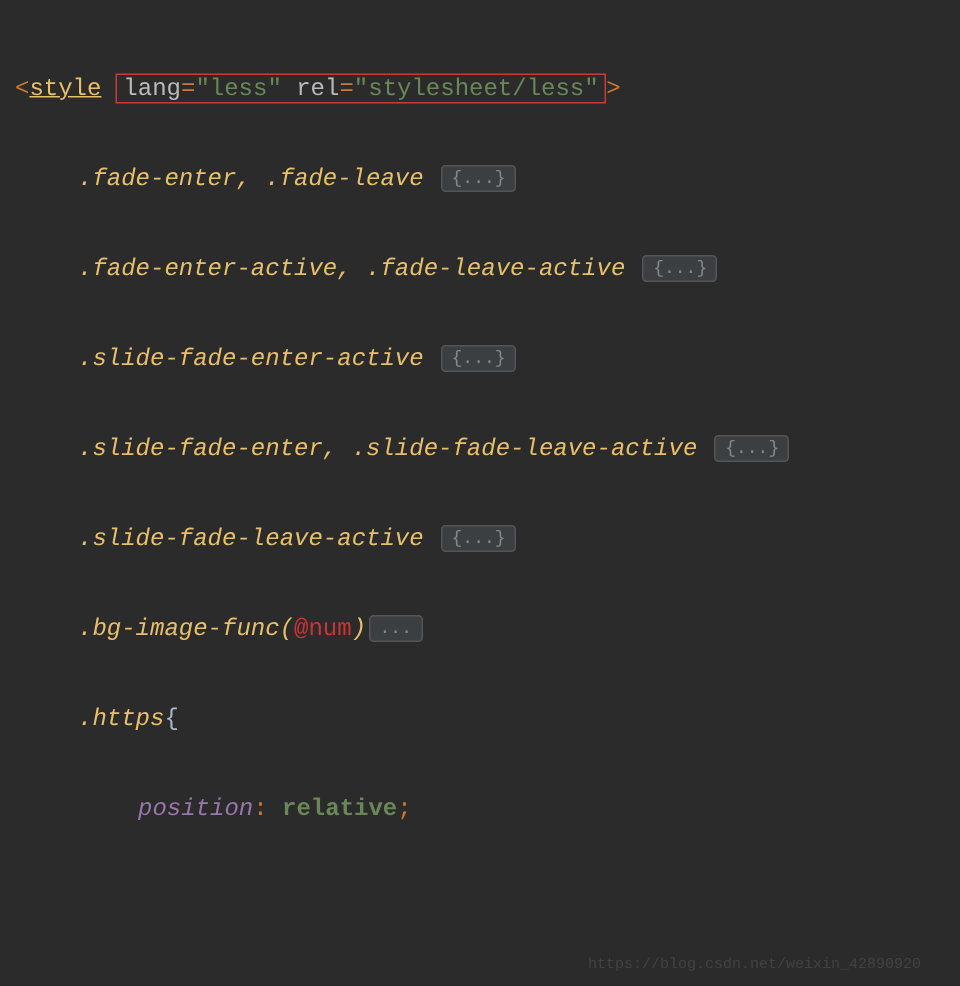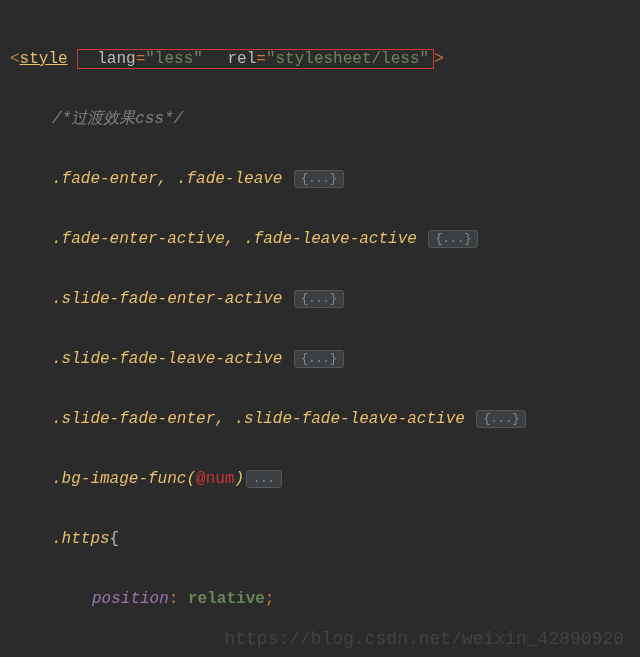--- a/index.html
+++ b/index.html
@@ -22,21 +22,21 @@
   }
   .line {
     display: block;
     height: 30px;
   }
   .highlight-box {
     border: 1px solid #c93a3a;
     padding: 0 4px;
   }
   .tag { color: #e8bf6a; font-style: normal; text-decoration: underline; }
-  .attr-name { color: #bababa; font-style: normal; margin-left: 15px; }
+  .attr-name { color: #bababa; font-style: normal; }
   .attr-val { color: #6a8759; font-style: normal; }
   .punct { color: #cc7832; font-style: normal; }
   .normtxt { font-style: normal; }
   .comment { color: #808080; }
   .selector { color: #e8bf6a; }
   .brace { color: #a9b7c6; font-style: normal; }
   .prop { color: #9876aa; }
   .colon { color: #cc7832; font-style: normal; }
   .kw { color: #6a8759; font-weight: bold; font-style: normal; }
   .amp { color: #cc3333; font-style: normal; }
@@ -49,39 +49,38 @@
     padding: 0 6px;
     border-radius: 3px;
     font-style: normal;
     line-height: 16px;
     vertical-align: middle;
     margin: 0 2px;
   }
   .watermark {
     position: absolute;
     bottom: 8px;
-    right: 16px;
+    right: 26px;
     color: rgba(200,200,200,0.15);
-    font-size: 18px;
+    font-size: 10px;
     font-style: normal;
   }
   .i1 { padding-left: 42px; }
   .i2 { padding-left: 82px; }
 </style>
 </head>
 <body>
 
 <div class="editor">
 <span class="line"><span class="normtxt"><span class="punct">&lt;</span><span class="tag">style</span></span> <span class="highlight-box"><span class="attr-name">lang</span><span class="punct">=</span><span class="attr-val">"less"</span> <span class="attr-name">rel</span><span class="punct">=</span><span class="attr-val">"stylesheet/less"</span></span><span class="punct">&gt;</span></span>
-<span class="line i1"><span class="comment">/*过渡效果css*/</span></span>
 <span class="line i1"><span class="selector">.fade-enter, .fade-leave </span><span class="fold">{...}</span></span>
 <span class="line i1"><span class="selector">.fade-enter-active, .fade-leave-active </span><span class="fold">{...}</span></span>
 <span class="line i1"><span class="selector">.slide-fade-enter-active </span><span class="fold">{...}</span></span>
+<span class="line i1"><span class="selector">.slide-fade-enter, .slide-fade-leave-active </span><span class="fold">{...}</span></span>
 <span class="line i1"><span class="selector">.slide-fade-leave-active </span><span class="fold">{...}</span></span>
-<span class="line i1"><span class="selector">.slide-fade-enter, .slide-fade-leave-active </span><span class="fold">{...}</span></span>
 <span class="line i1"><span class="selector">.bg-image-func(</span><span class="amp">@num</span><span class="selector">)</span><span class="fold">...</span></span>
 <span class="line i1"><span class="selector">.https</span><span class="brace">{</span></span>
 <span class="line i2"><span class="prop">position</span><span class="colon">: </span><span class="kw">relative</span><span class="colon">;</span></span>
 
 
 
 
 
 
 

